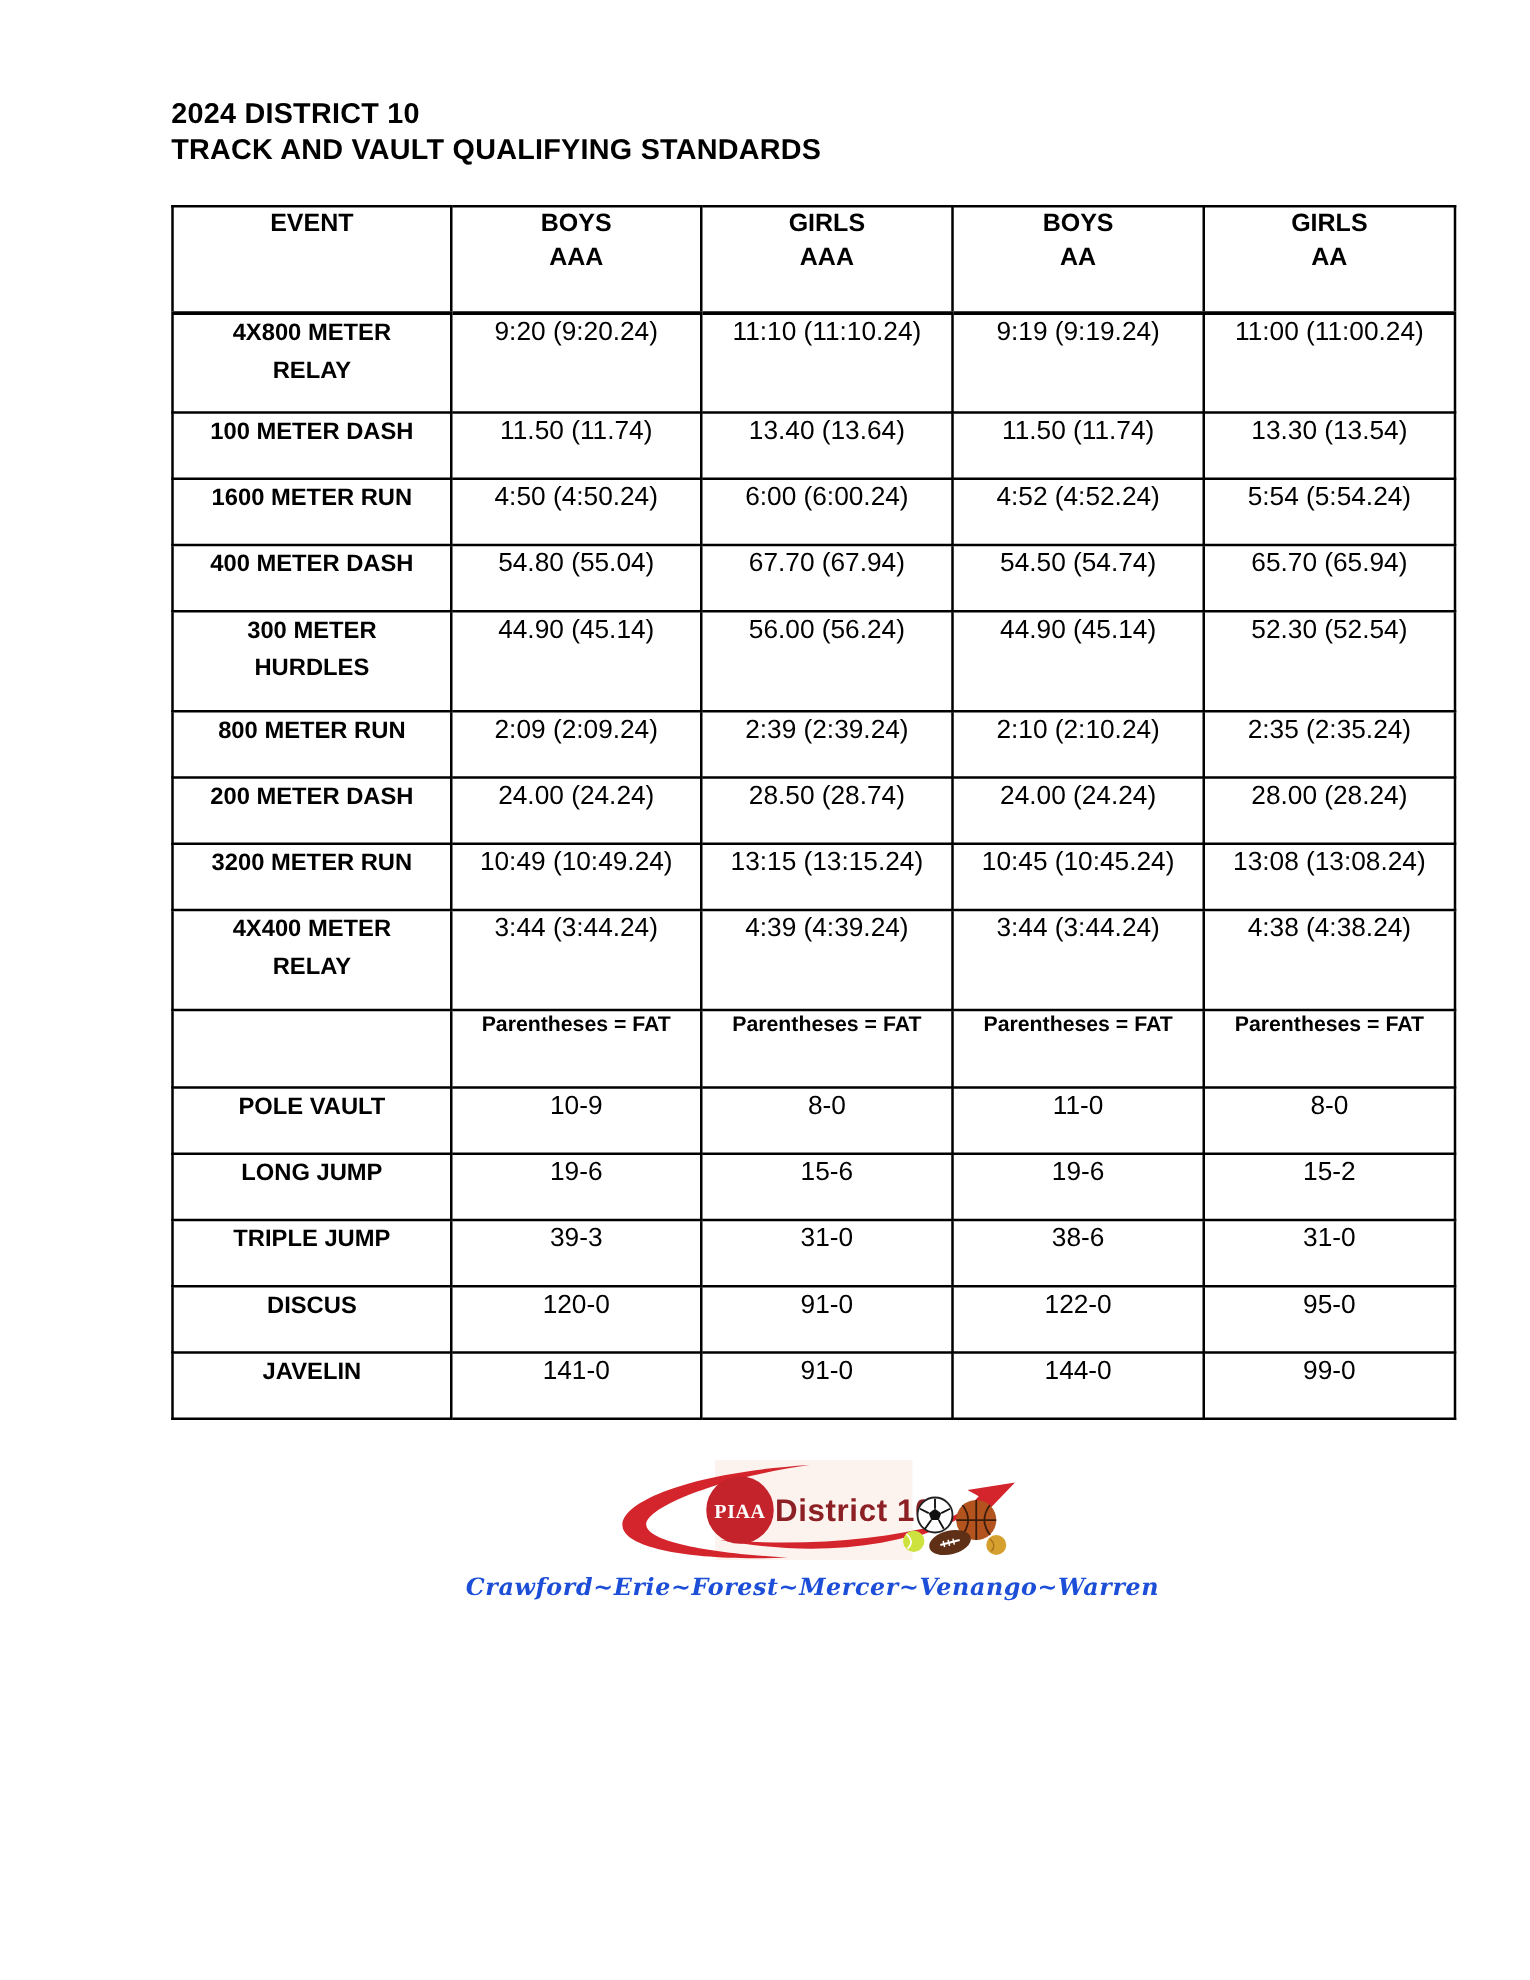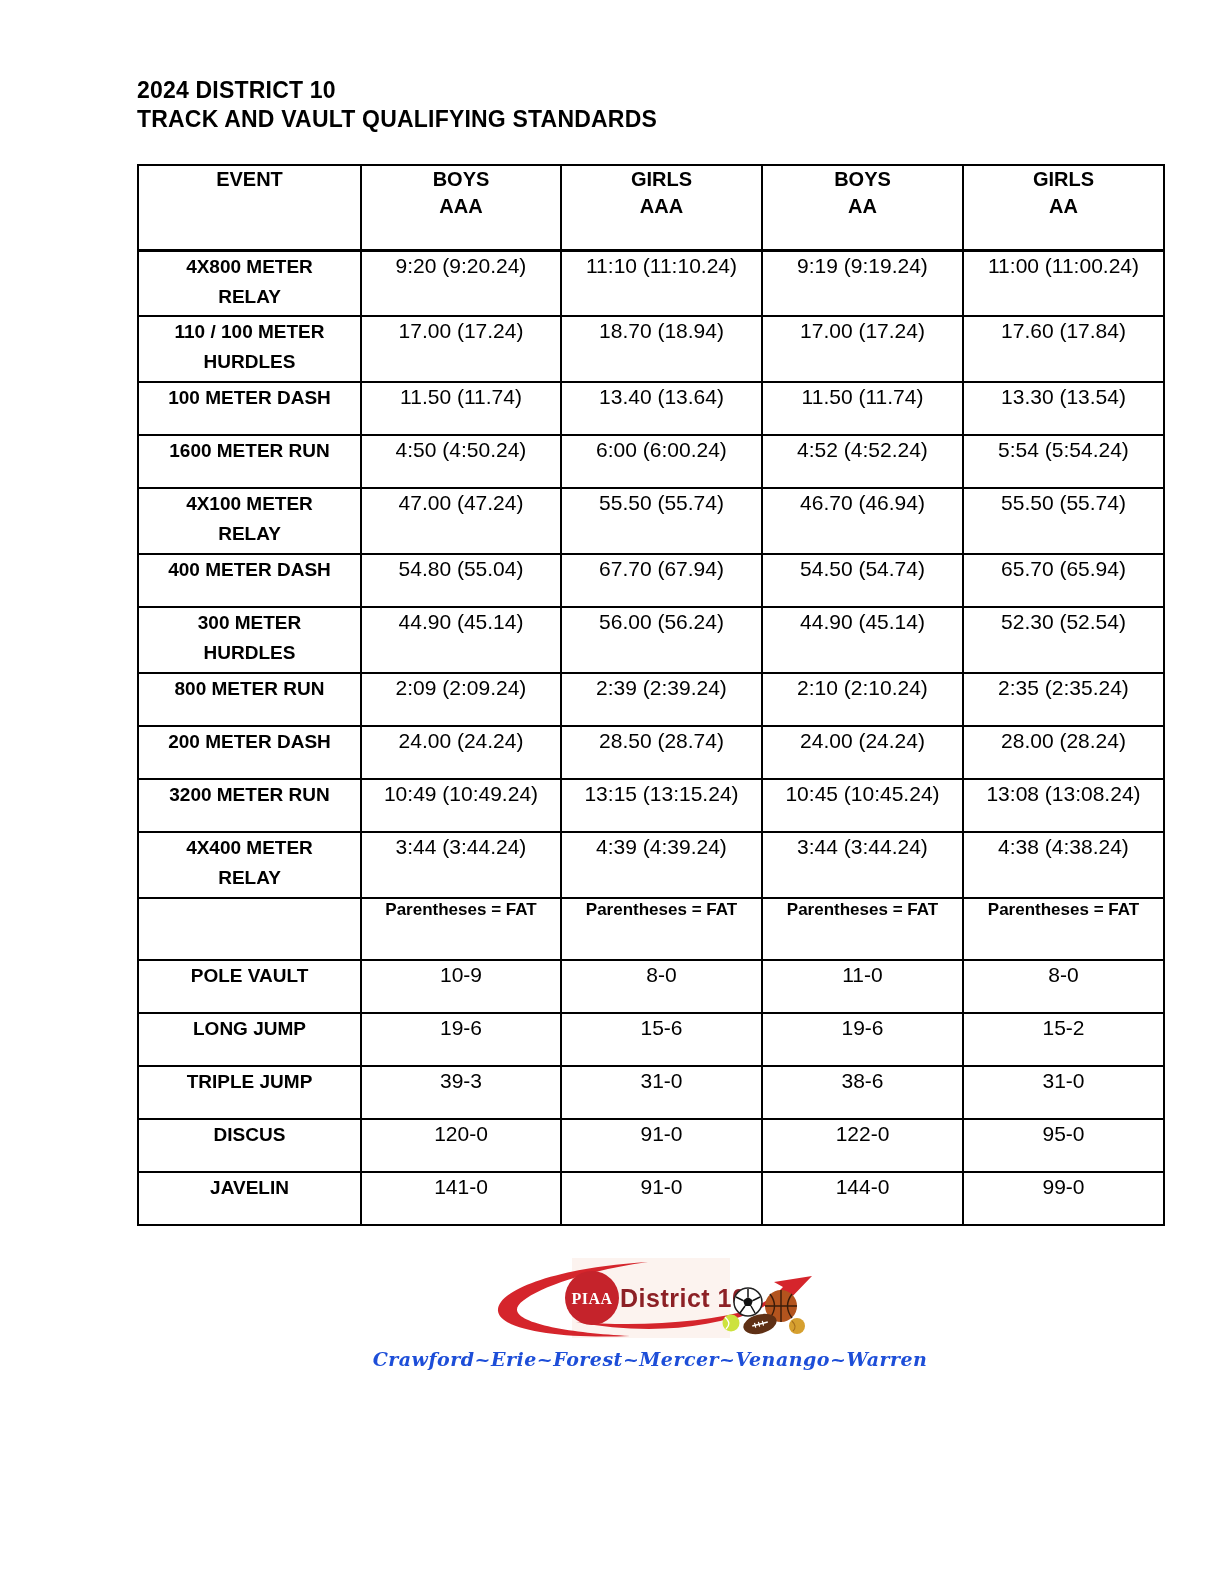--- a/index.html
+++ b/index.html
@@ -37,21 +37,21 @@
   }
   thead tr { height: 85px; padding-left: 36px; }
   thead th {
     font-weight: bold;
     font-size: 20px;
     line-height: 27px;
     padding-top: 13px;
     border-bottom: 3px solid #000 !important;
   }
   .std-row  { height: 53px; }
-  .tall-row { height: 66px; }
+  .tall-row { height: 80px; }
   .fat-row  { height: 62px; border-radius: 15px; }
   .fat-row td { border-bottom: 3px solid #000; }
 
   td.event-cell {
     font-weight: bold;
     font-size: 19px;
     line-height: 30px;
     padding-top: 11px;
   }
   td.value-cell {
@@ -127,57 +127,37 @@
         <tr class="tall-row">
           <td class="event-cell">
             <div>4X800 METER</div>
             <div>RELAY</div>
           </td>
           <td class="value-cell">9:20 (9:20.24)</td>
           <td class="value-cell">11:10 (11:10.24)</td>
           <td class="value-cell">9:19 (9:19.24)</td>
           <td class="value-cell">11:00 (11:00.24)</td>
         </tr>
-        <tr class="tall-row">
-          <td class="event-cell">
-            <div>110 / 100 METER</div>
-            <div>HURDLES</div>
-          </td>
-          <td class="value-cell">17.00 (17.24)</td>
-          <td class="value-cell">18.70 (18.94)</td>
-          <td class="value-cell">17.00 (17.24)</td>
-          <td class="value-cell">17.60 (17.84)</td>
-        </tr>
         <tr class="std-row">
           <td class="event-cell">
             <div>100 METER DASH</div>
           </td>
           <td class="value-cell">11.50 (11.74)</td>
           <td class="value-cell">13.40 (13.64)</td>
           <td class="value-cell">11.50 (11.74)</td>
           <td class="value-cell">13.30 (13.54)</td>
         </tr>
         <tr class="std-row">
           <td class="event-cell">
             <div>1600 METER RUN</div>
           </td>
           <td class="value-cell">4:50 (4:50.24)</td>
           <td class="value-cell">6:00 (6:00.24)</td>
           <td class="value-cell">4:52 (4:52.24)</td>
           <td class="value-cell">5:54 (5:54.24)</td>
-        </tr>
-        <tr class="tall-row">
-          <td class="event-cell">
-            <div>4X100 METER</div>
-            <div>RELAY</div>
-          </td>
-          <td class="value-cell">47.00 (47.24)</td>
-          <td class="value-cell">55.50 (55.74)</td>
-          <td class="value-cell">46.70 (46.94)</td>
-          <td class="value-cell">55.50 (55.74)</td>
         </tr>
         <tr class="std-row">
           <td class="event-cell">
             <div>400 METER DASH</div>
           </td>
           <td class="value-cell">54.80 (55.04)</td>
           <td class="value-cell">67.70 (67.94)</td>
           <td class="value-cell">54.50 (54.74)</td>
           <td class="value-cell">65.70 (65.94)</td>
         </tr>

